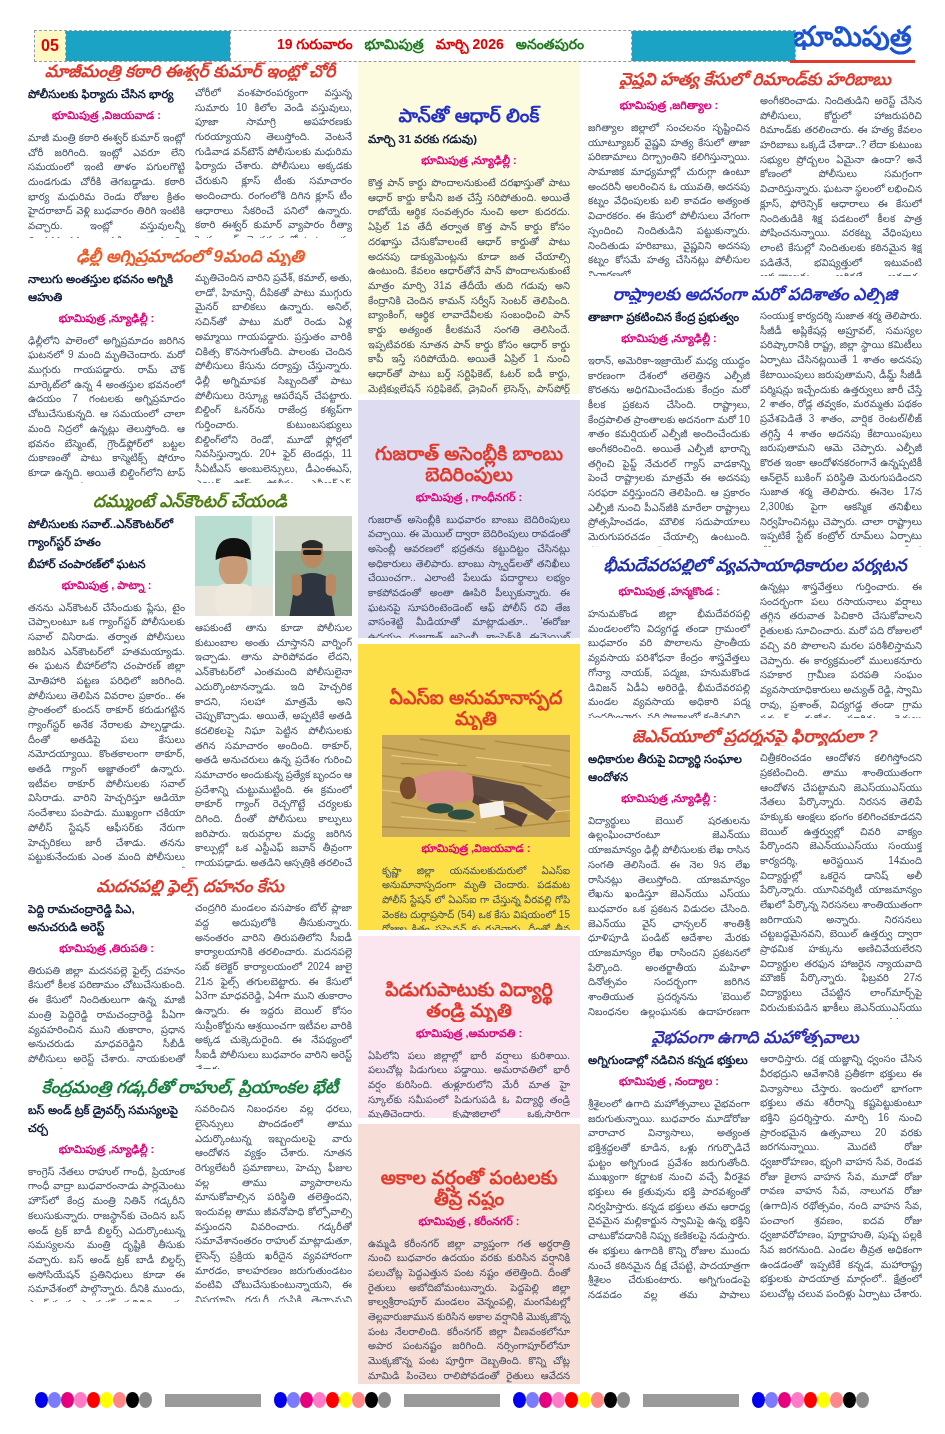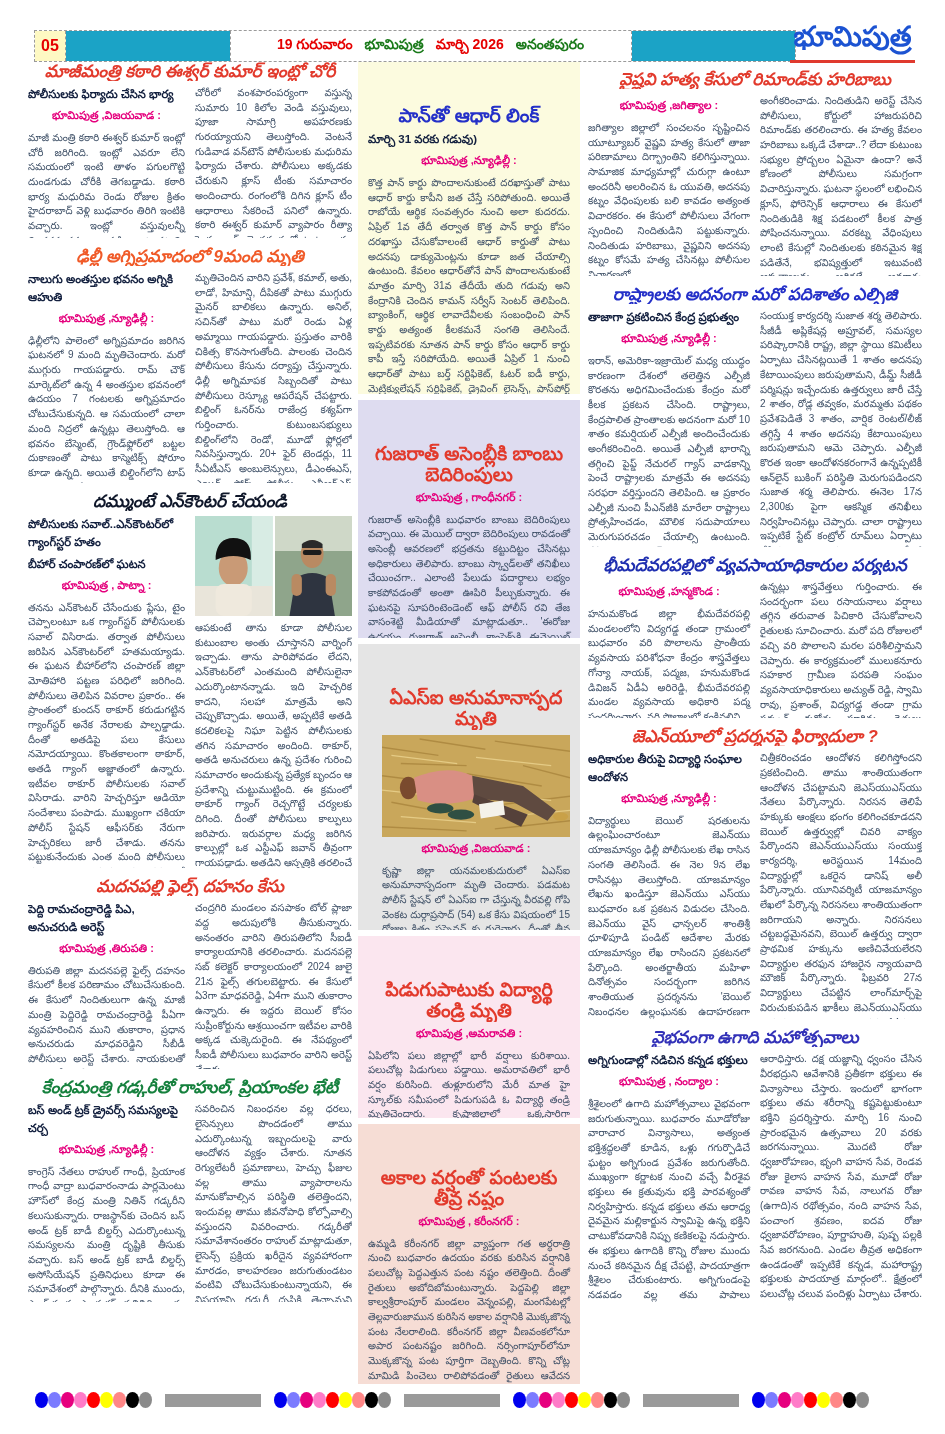--- a/index.html
+++ b/index.html
@@ -83,21 +83,21 @@
           <div class="dateline">భూమిపుత్ర ,న్యూఢిల్లీ :</div>
           <div class="body">ఢిల్లీలోని పాలెంలో అగ్నిప్రమాదం జరిగిన ఘటనలో 9 మంది మృతిచెందారు. మరో ముగ్గురు గాయపడ్డారు. రామ్ చౌక్ మార్కెట్‌లో ఉన్న 4 అంతస్తుల భవనంలో ఉదయం 7 గంటలకు అగ్నిప్రమాదం చోటుచేసుకున్నది. ఆ సమయంలో చాలా మంది నిద్రలో ఉన్నట్లు తెలుస్తోంది. ఆ భవనం బేస్మెంట్, గ్రౌండ్‌ఫ్లోర్‌లో బట్టల దుకాణంతో పాటు కాస్మెటిక్స్ షోరూం కూడా ఉన్నది. అయితే బిల్డింగ్‌లోని టాప్ రెండు ఫ్లోర్లలో ఆ ఇంటి యజమానులు ఉంటున్నారు. అగ్నిప్రమాదంలో</div>
         </div>
         <div class="c">
           <div class="body">మృతిచెందిన వారిని ప్రవేశ్, కమాల్, అతు, లాడో, హిమాన్షి, దీపికతో పాటు ముగ్గురు మైనర్ బాలికలు ఉన్నారు. అనిల్, సచిన్‌తో పాటు మరో రెండు ఏళ్ల అమ్మాయి గాయపడ్డారు. ప్రస్తుతం వారికి చికిత్స కొనసాగుతోంది. పాలంకు చెందిన పోలీసులు కేసును దర్యాప్తు చేస్తున్నారు. ఢిల్లీ అగ్నిమాపక సిబ్బందితో పాటు పోలీసులు రెస్క్యూ ఆపరేషన్ చేపట్టారు. బిల్డింగ్ ఓనర్‌ను రాజేంద్ర కశ్యప్‌గా గుర్తించారు. కుటుంబసభ్యులు బిల్డింగ్‌లోని రెండో, మూడో ఫ్లోర్లలో నివసిస్తున్నారు. 20+ ఫైర్ టెండర్లు, 11 సీఏటీఎస్ అంబులెన్సులు, డీఎంఈఎస్, ఎయిర్ ఫోర్స్ పోలీసు, ఎన్డీఆర్ఎఫ్ బృందాలు రెస్క్యూ ఆపరేషన్‌లో పాల్గొన్నాయి. ప్రమాదం జరిగిన ప్రాంతానికి ఫోరెన్సిక్ బృందం చేరుకున్నది. స్థానిక పోలీసులు ఘటనపై విచారణ చేస్తున్నారు.</div>
         </div>
       </div>
     </div>
 
     <div class="article">
-      <div class="headline hl-lg" style="color: #0f172a;">దమ్ముంటే ఎన్‌కౌంటర్ చేయండి</div>
+      <div class="headline hl-lg" style="color: #4d7c0f;">దమ్ముంటే ఎన్‌కౌంటర్ చేయండి</div>
       <div class="cols" style="height:352px;">
         <div class="c">
           <div class="subhead">పోలీసులకు సవాల్..ఎన్‌కౌంటర్‌లో గ్యాంగ్‌స్టర్ హతం</div>
           <div class="subhead">బీహార్ చంపారణ్‌లో ఘటన</div>
           <div class="dateline">భూమిపుత్ర , పాట్నా :</div>
           <div class="body">తనను ఎన్‌కౌంటర్ చేసేందుకు ప్లేసు, టైం చెప్పాలంటూ ఒక గ్యాంగ్‌స్టర్ పోలీసులకు సవాల్ విసిరాడు. తర్వాత పోలీసులు జరిపిన ఎన్‌కౌంటర్‌లో హతమయ్యాడు. ఈ ఘటన బీహార్‌లోని చంపారణ్ జిల్లా మోతిహారి పట్టణ పరిధిలో జరిగింది. పోలీసులు తెలిపిన వివరాల ప్రకారం.. ఈ ప్రాంతంలో కుందన్ ఠాకూర్ కరుడుగట్టిన గ్యాంగ్‌స్టర్ అనేక నేరాలకు పాల్పడ్డాడు. దీంతో అతడిపై పలు కేసులు నమోదయ్యాయి. కొంతకాలంగా ఠాకూర్, అతడి గ్యాంగ్ అజ్ఞాతంలో ఉన్నారు. ఇటీవల ఠాకూర్ పోలీసులకు సవాల్ విసిరాడు. వారిని హెచ్చరిస్తూ ఆడియో సందేశాలు పంపాడు. ముఖ్యంగా చకియా పోలీస్ స్టేషన్ ఆఫీసర్‌కు నేరుగా హెచ్చరికలు జారీ చేశాడు. తనను పట్టుకునేందుకు ఎంత మంది పోలీసులు వచ్చినా వారి అంతుచూస్తానని, దమ్ముంటే ప్లేస్, టైం చెప్పాలంటూ సవాల్ విసిరాడు. తనను ఎన్‌కౌంటర్ చేయాలనుకుంటే ఎందరో పోలీసుల ప్రాణాలు పోతాయని హెచ్చరించాడు. పోలీసులు తన కుటుంబాన్ని వేధిస్తున్నారని, వారిని</div>
         </div>
         <div class="c">
           <div class="photo-pair">
             <svg viewBox="0 0 75 100" preserveAspectRatio="none">
@@ -162,21 +162,21 @@
       <div class="dateline">భూమిపుత్ర ,న్యూఢిల్లీ :</div>
       <div class="body">కొత్త పాన్ కార్డు పొందాలనుకుంటే దరఖాస్తుతో పాటు ఆధార్ కార్డు కాపీని జత చేస్తే సరిపోతుంది. అయితే రాబోయే ఆర్థిక సంవత్సరం నుంచి అలా కుదరదు. ఏప్రిల్ 1వ తేదీ తర్వాత కొత్త పాన్ కార్డు కోసం దరఖాస్తు చేసుకోవాలంటే ఆధార్ కార్డుతో పాటు అదనపు డాక్యుమెంట్లను కూడా జత చేయాల్సి ఉంటుంది. కేవలం ఆధార్‌తోనే పాన్ పొందాలనుకుంటే మాత్రం మార్చి 31వ తేదీయే తుది గడువు అని కేంద్రానికి చెందిన కామన్ సర్వీస్ సెంటర్ తెలిపింది. బ్యాంకింగ్, ఆర్థిక లావాదేవీలకు సంబంధించి పాన్ కార్డు అత్యంత కీలకమనే సంగతి తెలిసిందే. ఇప్పటివరకు నూతన పాన్ కార్డు కోసం ఆధార్ కార్డు కాపీ ఇస్తే సరిపోయేది. అయితే ఏప్రిల్ 1 నుంచి ఆధార్‌తో పాటు బర్త్ సర్టిఫికెట్, ఓటర్ ఐడీ కార్డు, మెట్రిక్యులేషన్ సర్టిఫికెట్, డ్రైవింగ్ లైసెన్స్, పాస్‌పోర్ట్ వంటి వాటిల్లో ఏదో ఒకటి జత చేయాల్సి ఉంటుంది. ఏప్రిల్ ఒకటి తర్వాత పాత పాన్ దరఖాస్తు ఫారాలను కూడా అనుమతించేది ఉండదని కామన్ సర్వీస్ సెంటర్ పేర్కొంది. ఏప్రిల్ 1 నుంచి పాన్ దరఖాస్తు ఫారాలు కూడా మారతాయని, కొత్తవి అందుబాటులోకి వస్తాయని కామన్ సర్వీస్ సెంటర్ తెలిపింది. అలాగే ఆన్‌లైన్‌లో కొత్త పాన్ కార్డు దరఖాస్తు కోసం వెబ్‌సైట్లను సందర్శించాలని పేర్కొంది.</div>
     </div>
 
     <div class="mbox" style="height: 238px; background-color: rgb(222, 220, 240);">
       <div class="headline hl-md" style="color: rgb(226, 58, 44);">గుజరాత్ అసెంబ్లీకి బాంబు బెదిరింపులు</div>
       <div class="dateline">భూమిపుత్ర , గాంధీనగర్ :</div>
       <div class="body">గుజరాత్ అసెంబ్లీకి బుధవారం బాంబు బెదిరింపులు వచ్చాయి. ఈ మెయిల్ ద్వారా బెదిరింపులు రావడంతో అసెంబ్లీ ఆవరణలో భద్రతను కట్టుదిట్టం చేసినట్లు అధికారులు తెలిపారు. బాంబు స్క్వాడ్‌లతో తనిఖీలు చేయించగా.. ఎలాంటి పేలుడు పదార్థాలు లభ్యం కాకపోవడంతో అంతా ఊపిరి పీల్చుకున్నారు. ఈ ఘటనపై సూపరింటెండెంట్ ఆఫ్ పోలీస్ రవి తేజ వాసంశెట్టి మీడియాతో మాట్లాడుతూ.. 'ఈరోజు ఉదయం గుజరాత్ అసెంబ్లీ కాంప్లెక్స్‌కి ఈమెయిల్ బాంబు బెదిరింపులు వచ్చాయి. వెంటనే బాంబు నిర్వీర్యం చేసే దళాలు తనిఖీ చేశాయి. అయితే ఈ తనిఖీల్లో ఎలాంటి పేలుడు పదార్థాలు లభ్యం కాలేదు. ఆ తర్వాత అసెంబ్లీ సమావేశాలు ప్రారంభమయ్యాయి. బెదిరింపులకు పాల్పడిన వ్యక్తిపై కేసు నమోదు చేసి తదుపరి చర్యలు తీసుకోవడం జరుగుతుంది' అని ఆయన అన్నారు</div>
     </div>
 
-    <div class="mbox" style="height: 286px; background-color: #e5e5e5; padding-left: 24px;">
+    <div class="mbox" style="height: 286px; background-color: #fde047; padding-left: 24px;">
       <div class="headline hl-md" style="color: rgb(226, 58, 44);">ఏఎస్ఐ అనుమానాస్పద మృతి</div>
       <svg class="hay-photo" viewBox="0 0 200 100" preserveAspectRatio="none">
         <rect width="200" height="100" fill="#c9a75b"></rect>
         <g stroke="#a9853d" stroke-width="1.4" opacity="0.8">
           <path d="M0 12 L60 20 M40 4 L110 14 M120 6 L200 16 M0 40 L70 48 M90 38 L170 50 M10 66 L80 78 M110 70 L200 60 M0 90 L90 94 M120 92 L200 84 M150 30 L200 42 M20 28 L90 30"></path>
         </g>
         <g stroke="#e8cf8a" stroke-width="1.2" opacity="0.9">
           <path d="M10 20 L80 28 M100 22 L180 30 M0 54 L60 60 M90 56 L180 64 M20 80 L100 86 M130 80 L200 74"></path>
         </g>
         <ellipse cx="28" cy="52" rx="9" ry="11" fill="#7a4a2e"></ellipse>

